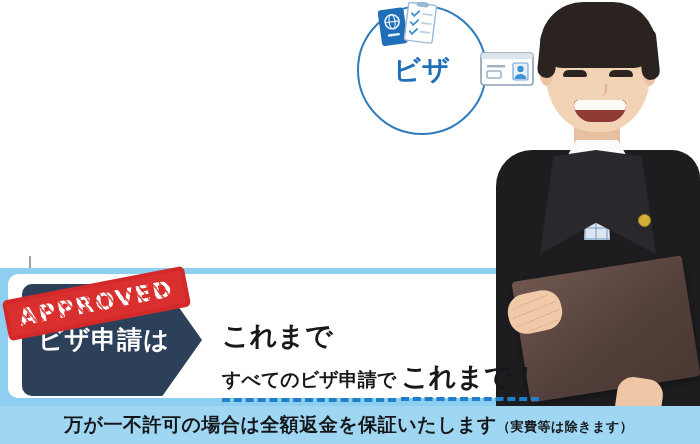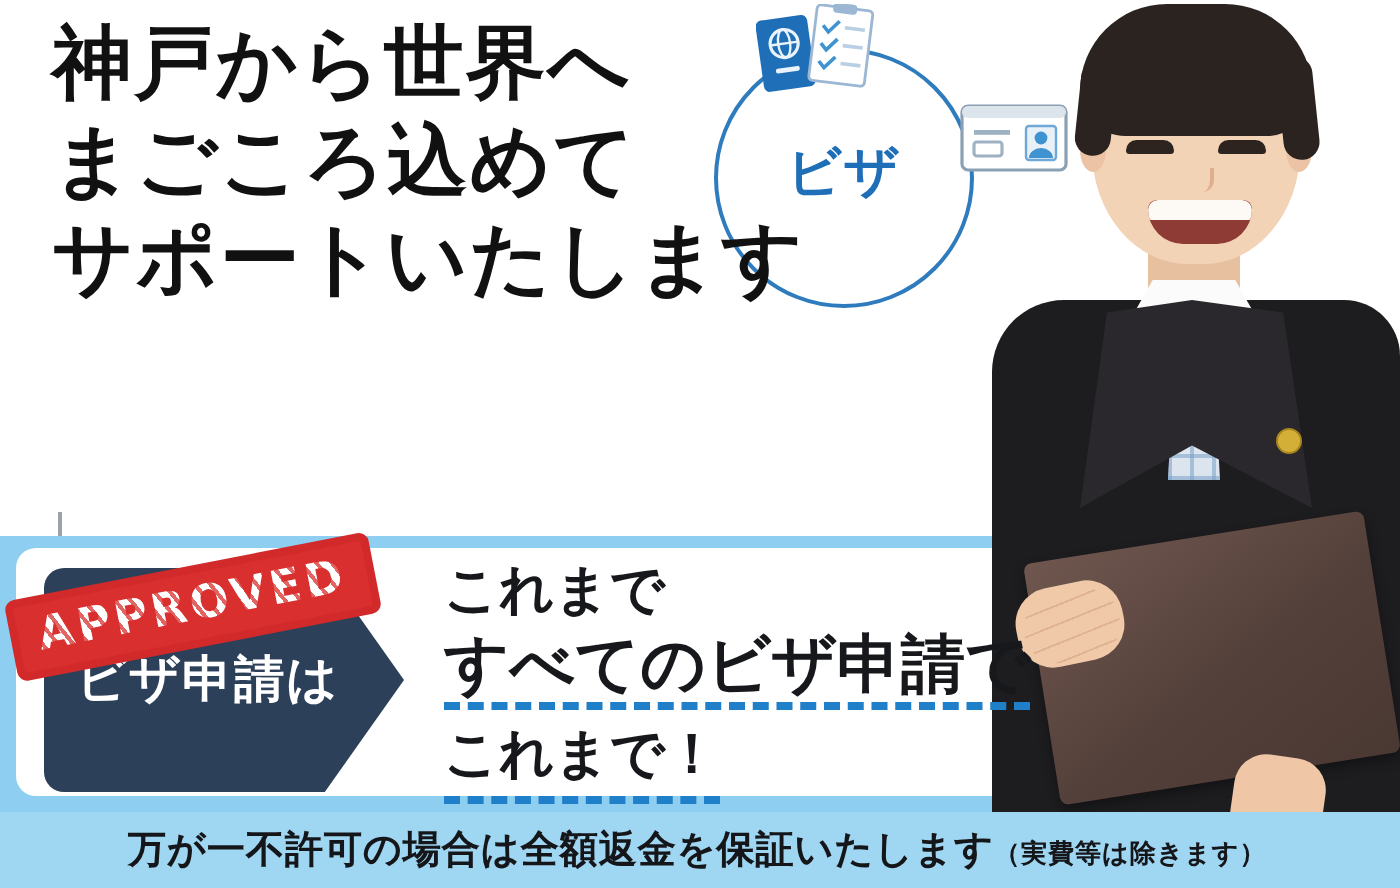--- a/index.html
+++ b/index.html
@@ -56,21 +56,21 @@
   .dome .podium{position:absolute;left:0;bottom:0;width:110px;height:18px;background:#e3ded5;border-top:2px solid #cfc9bd;}
 
   
   .headline{position:absolute;left:26px;top:8px;width:400px;z-index:6;}
   .hl-line{font-size:40px;line-height:49px;color:#111;font-weight:700;letter-spacing:1px;
     font-family:"DejaVu Sans","Liberation Sans",sans-serif;white-space:nowrap;}
 
   
   .circ{position:absolute;border:2px solid #2e7bbd;border-radius:50%;z-index:5;
     display:flex;align-items:center;justify-content:center;background:transparent;}
-  #circle-visa{left:357px;top:24px;width:126px;height:126px;font-family:Liberation Mono, monospace;}
+  #circle-visa{left:357px;top:5px;width:126px;height:126px;}
   #circle-status{left:448px;top:56px;width:126px;height:126px;}
   .circ-txt{font-size:27px;line-height:30px;font-weight:700;color:#1f6fb8;text-align:center;
     letter-spacing:1px;}
 
   .icon-passport{position:absolute;left:378px;top:2px;width:62px;height:48px;z-index:7;}
   .icon-idcard{position:absolute;left:479px;top:50px;width:56px;height:38px;z-index:7;}
 
   
   .man{position:absolute;right:0;top:0;width:208px;height:444px;z-index:8;}
   .m-head{position:absolute;left:54px;top:8px;width:104px;height:124px;border-radius:50% 50% 46% 46%;
@@ -134,21 +134,21 @@
   .stamp{position:absolute;left:4px;bottom:120px;z-index:10;transform:rotate(-11deg);
     border:4px solid #d22a2a;border-radius:5px;padding:3px 10px 4px;background:#d9302f;
     box-shadow:inset 0 0 0 2px #d9302f;}
   .stamp span{display:block;color:#fff;font-size:23px;font-weight:700;letter-spacing:2px;
     font-family:"DejaVu Sans","Liberation Sans",sans-serif;
     -webkit-mask:repeating-linear-gradient(62deg,#000 0 4px,rgba(0,0,0,.25) 4px 6px);
             mask:repeating-linear-gradient(62deg,#000 0 4px,rgba(0,0,0,.25) 4px 6px);}
 
   .claim{position:absolute;left:222px;bottom:42px;width:340px;z-index:9;}
   .cl-1{font-size:27px;line-height:36px;font-weight:700;color:#17181c;white-space:nowrap;margin-top:12px;}
-  .cl-2{font-size:32px;line-height:36px;font-weight:700;color:#17181c;white-space:nowrap;
+  .cl-2{font-size:19px;line-height:36px;font-weight:700;color:#17181c;white-space:nowrap;
     border-bottom:4px dashed #1f7fc9;padding-bottom:1px;display:inline-block;}
   .cl-3{font-size:27px;line-height:38px;font-weight:700;color:#17181c;white-space:nowrap;
     border-bottom:4px dashed #1f7fc9;padding-bottom:1px;display:inline-block;margin-top:4px;}
 </style>
 </head>
 <body>
 
 <div id="banner">
 
   <div class="city">
@@ -239,25 +239,20 @@
           <div class="band" style="top:46px"></div>
         <div class="band" style="top:52px"></div>
       </div>
       <div class="podium"></div>
     </div>
   </div>
 
   <div class="sea"></div>
   <div class="sea2"></div>
 
-  <div class="headline">
-    <div class="hl-line">神戸から世界へ</div>
-    <div class="hl-line">まごころ込めて</div>
-    <div class="hl-line">サポートいたします</div>
-  </div>
 
   <div class="circ" id="circle-visa">
     <div class="circ-txt">
       <div>ビザ</div>
     </div>
   </div>
 
 
   <div class="icon-passport">
     <svg width="62" height="48" viewBox="0 0 62 48">

